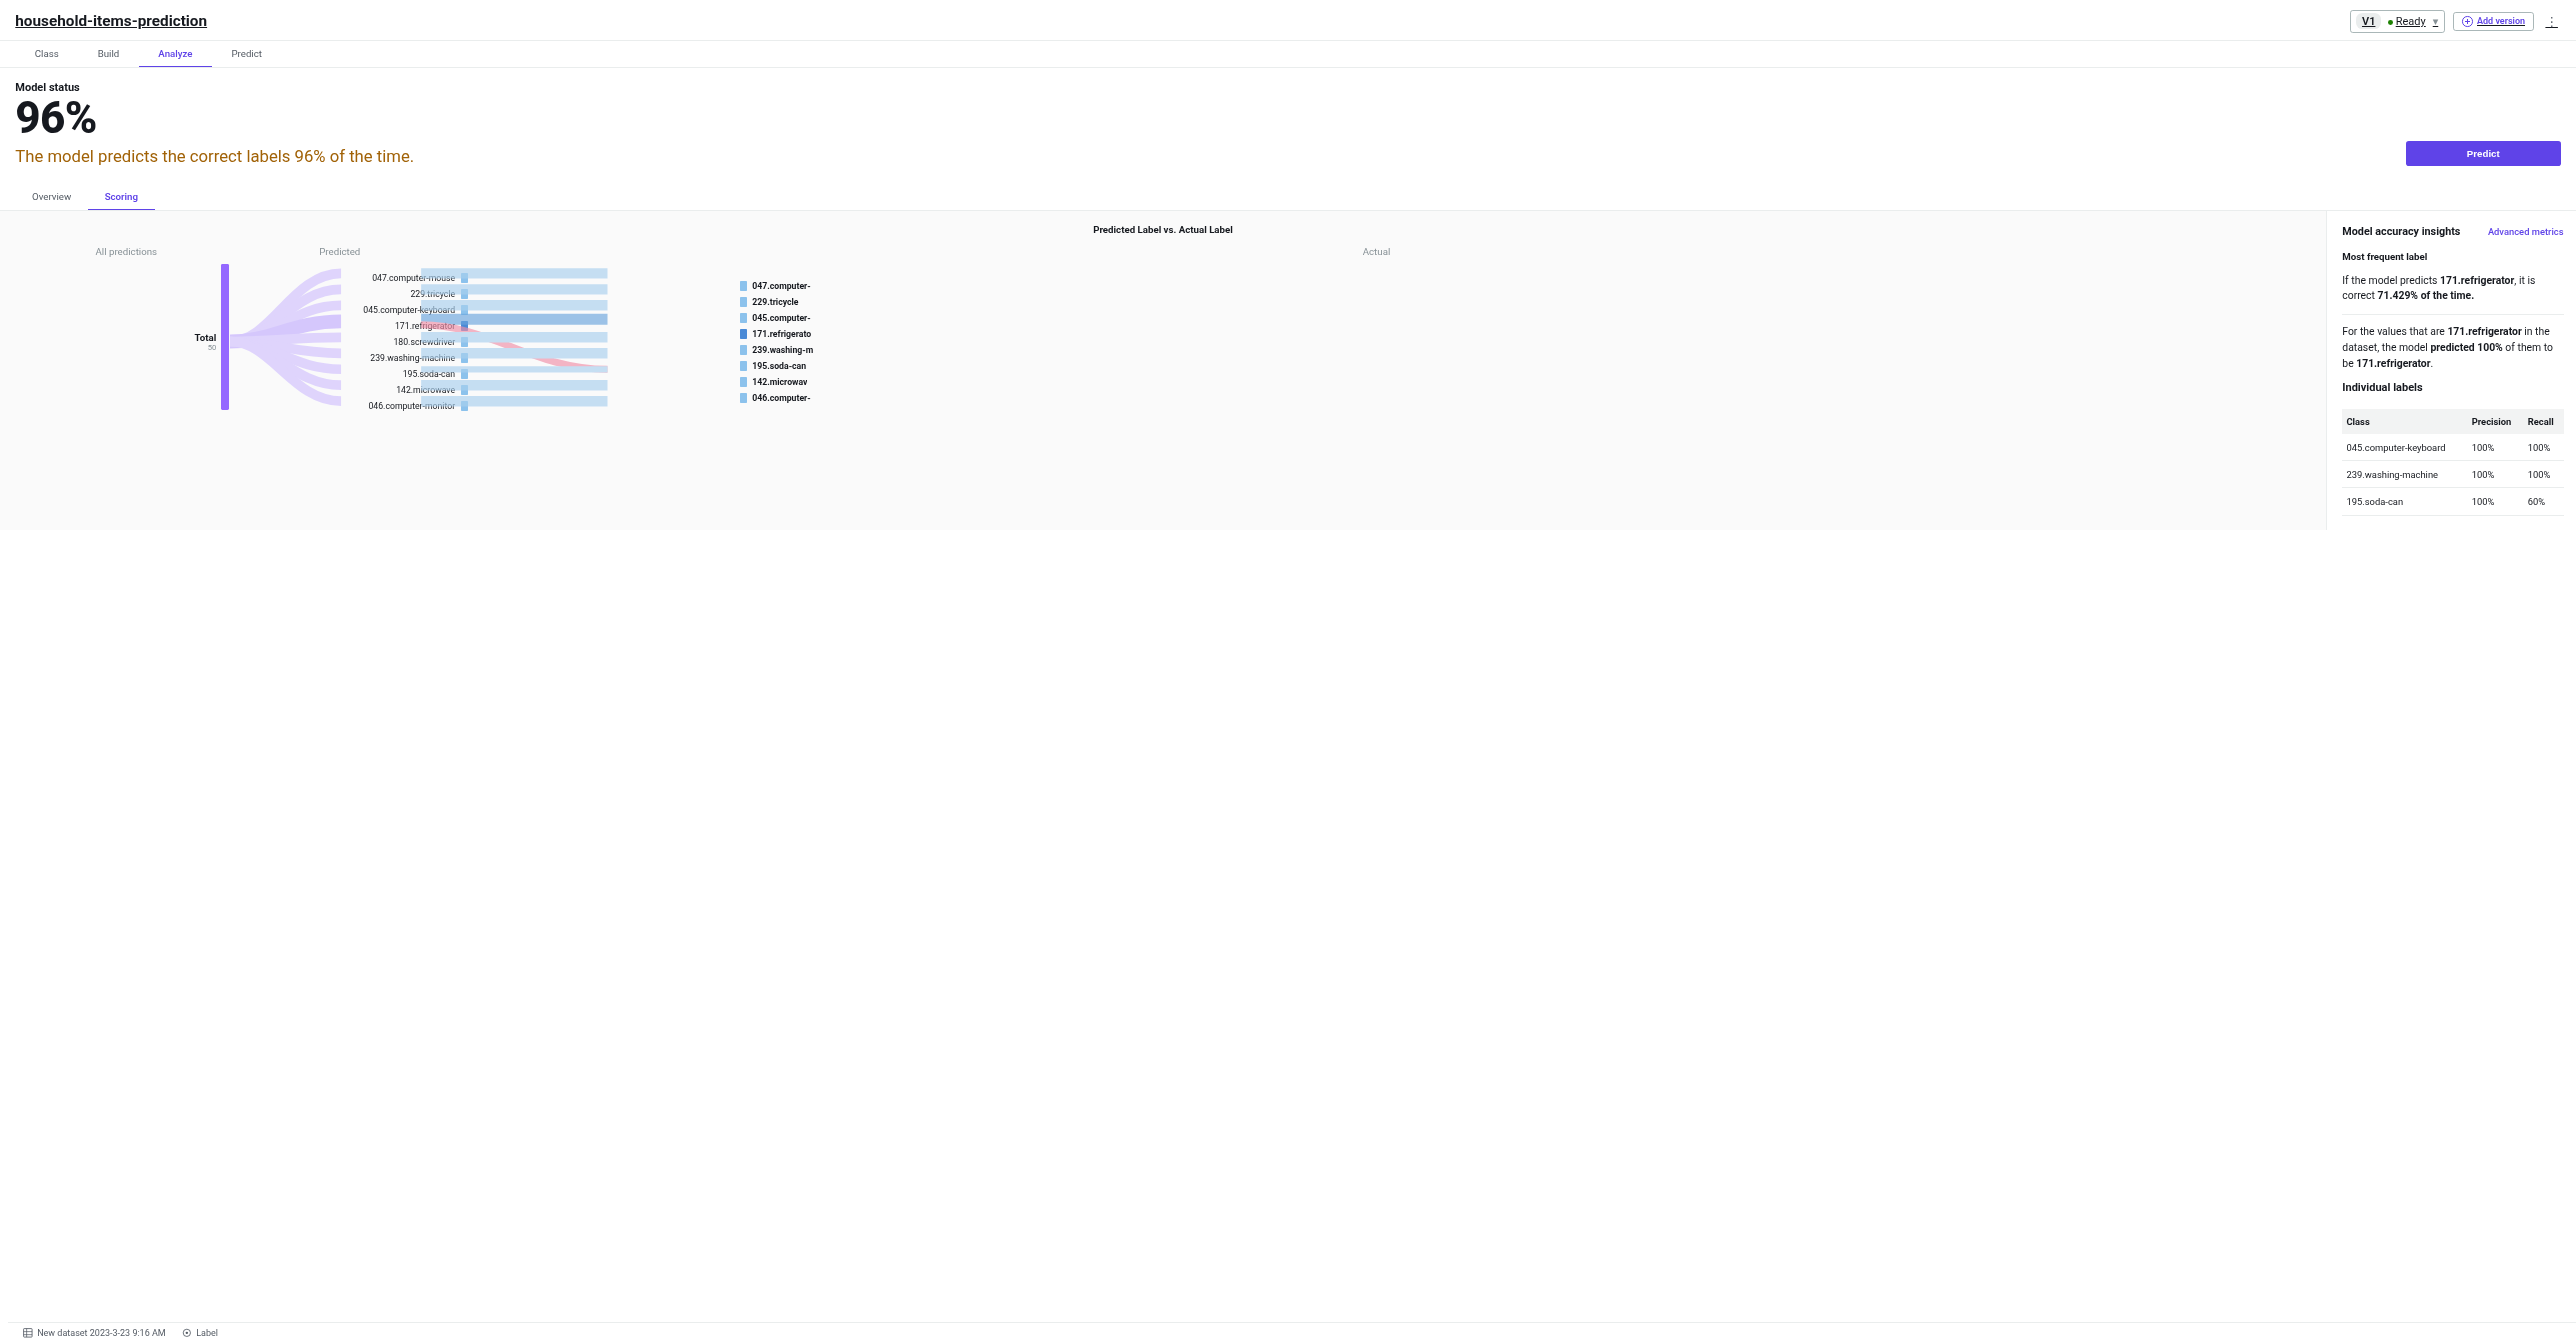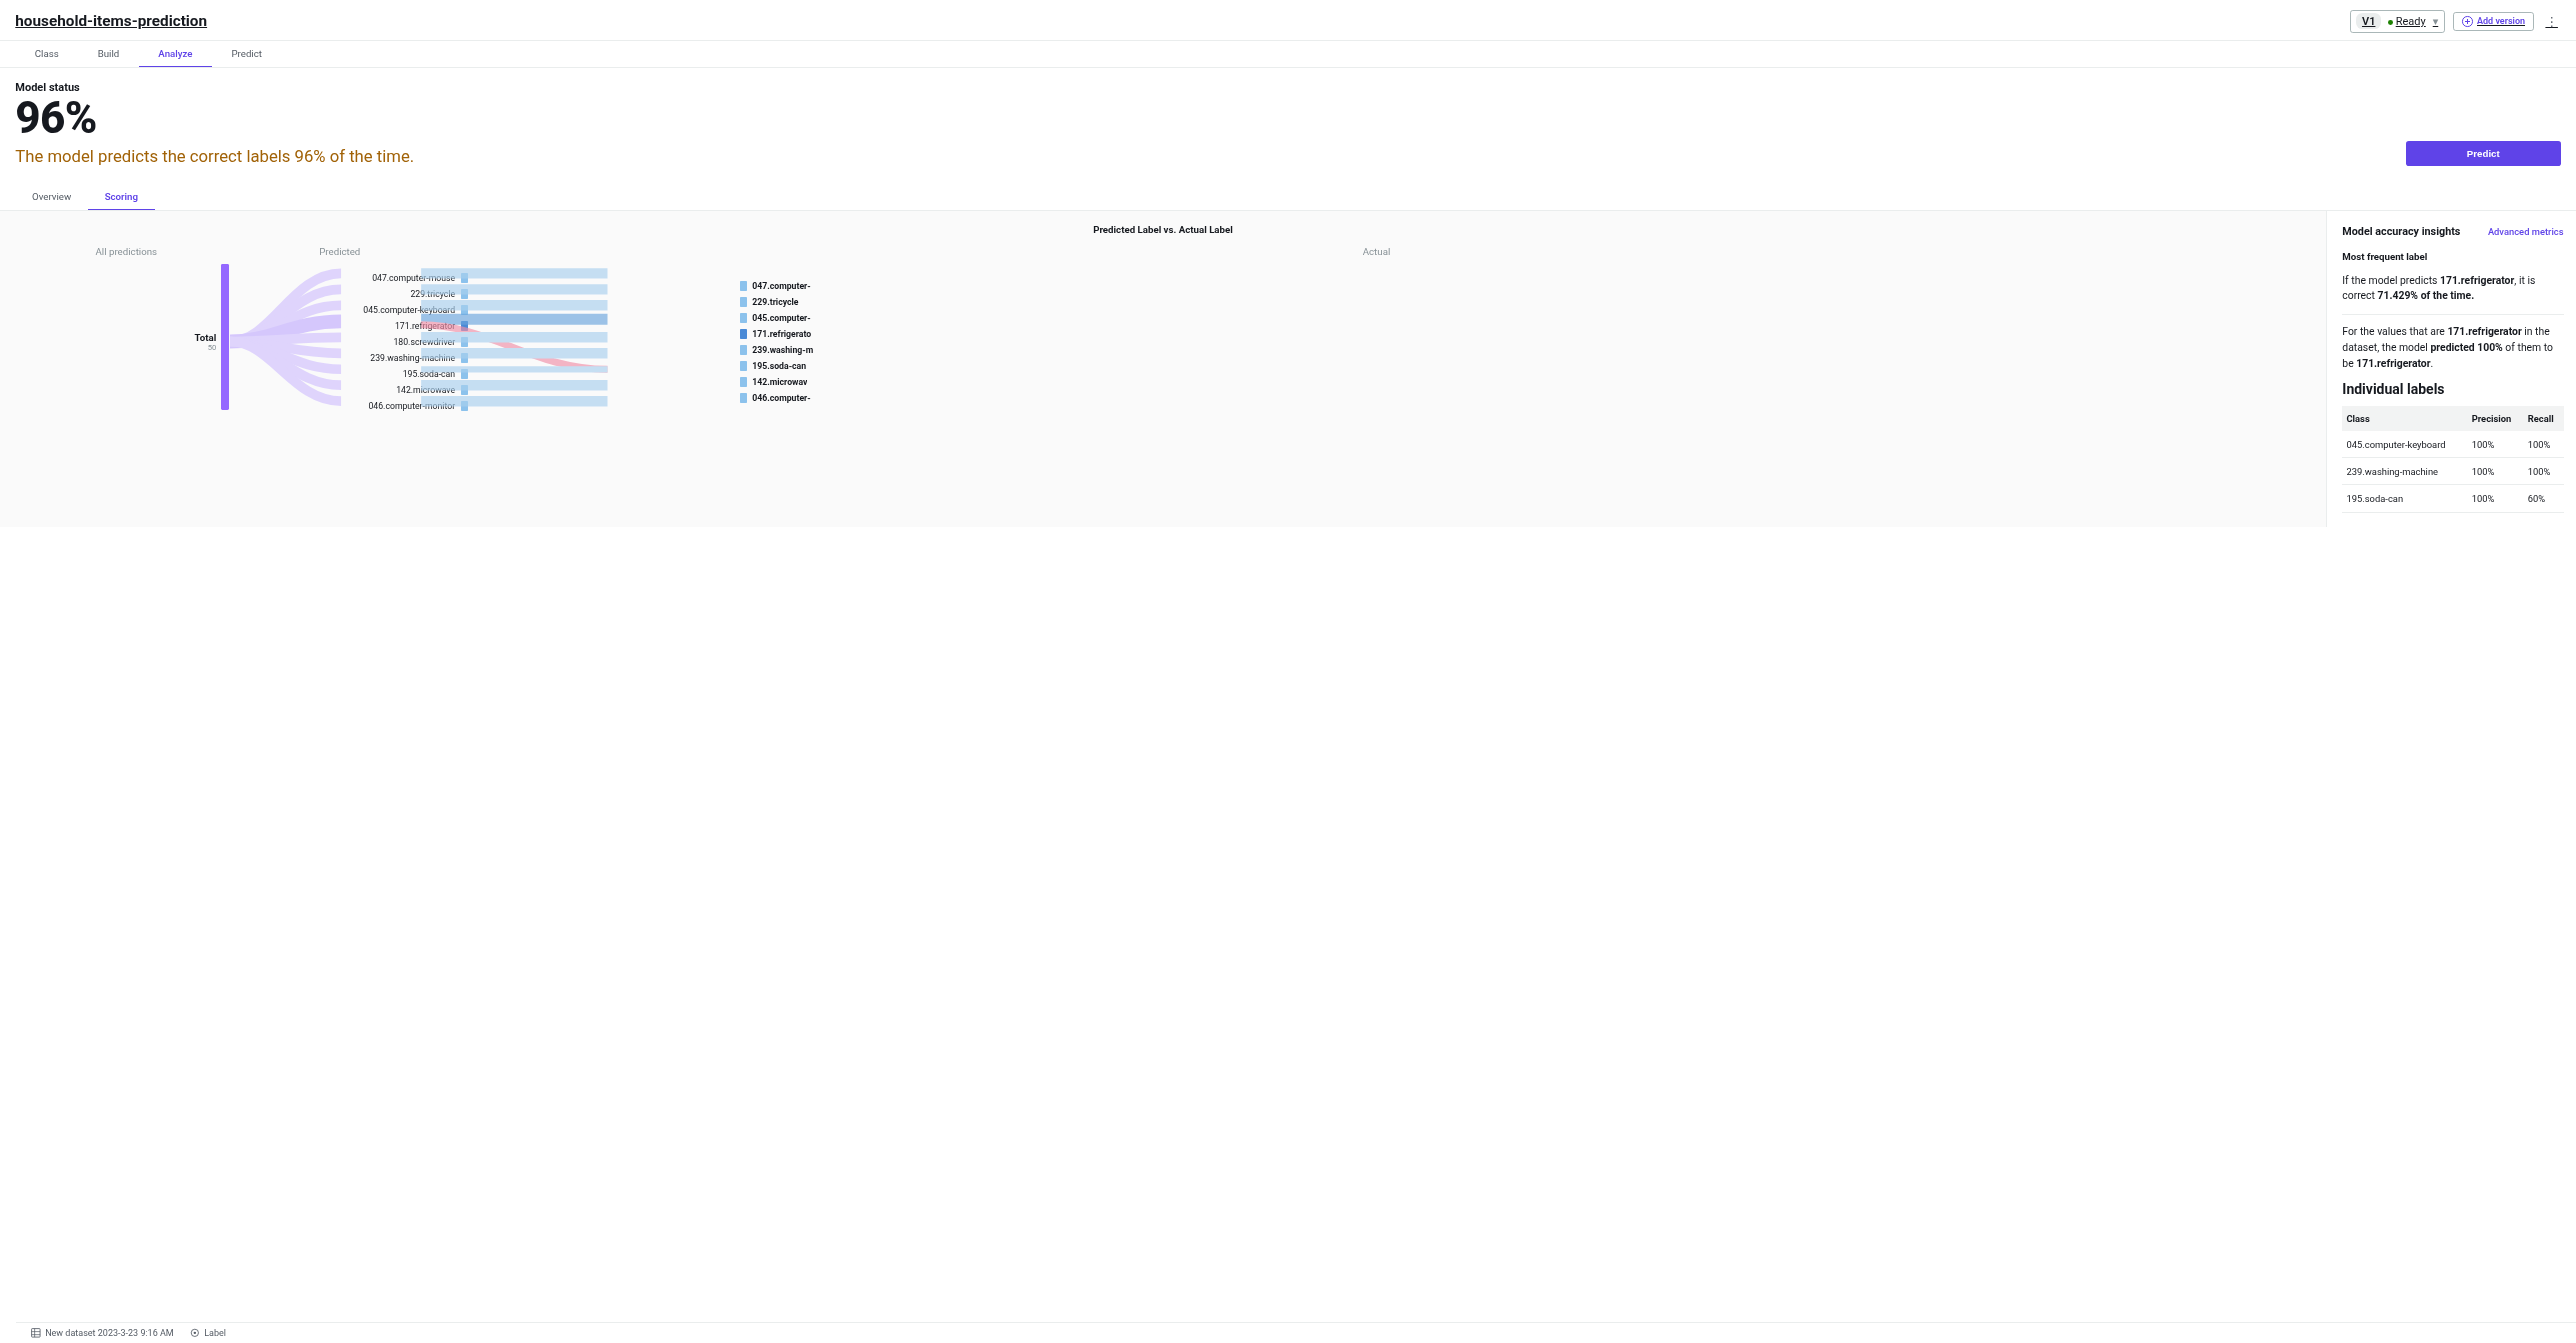--- a/index.html
+++ b/index.html
@@ -72,26 +72,26 @@
   svg.bands { position: absolute; left: 0; top: 0; }
 
   .right-panel { width: 250px; border-left: 0.7px solid #eaeded; padding: 14px 12.5px 14px 15.3px; }
   .rp-head { display: flex; justify-content: space-between; align-items: center; margin-bottom: 12.5px;}
   .rp-head h3 { font-size: 10.8px; font-weight: 700;}
   .adv-link { color: #5f43e8; font-size: 9.4px; font-weight: 500; cursor: pointer;}
   .mf-title { font-weight: 700; font-size: 9.7px; margin-bottom: 11px; }
   .mf-text { font-size: 10.4px; line-height: 1.5; margin-bottom: 9.7px; }
   .mf-text b { font-weight: 700;}
   .divider { border-top: 0.7px solid #eaeded; margin: 7px 0 9.7px; }
-  .ind-title { font-weight: 700; font-size: 14px; margin-bottom: 9px;}
+  .ind-title { font-weight: 700; font-size: 11px; margin-bottom: 15px;}
   .tbl { width: 100%; border-collapse: collapse; font-size: 9.4px;}
   .tbl th { text-align: left; font-weight: 700; padding: 7px 4.2px; background: #f2f3f3; color:#16191f;}
   .tbl td { padding: 7.6px 4.2px; border-bottom: 0.7px solid #eaeded; color:#16191f;}
 
-  .footer { position: fixed; bottom: 0; left: 16px; right: 0; background: #fff;
+  .footer { position: fixed; bottom: 0; left: 8px; right: 0; background: #fff;
     border-top: 0.7px solid #eaeded; padding: 4.9px 15.3px; display: flex; gap: 16.7px; align-items: center;
     color: #545b64; font-size: 9px; z-index:10;}
   .f-item { display: flex; align-items: center; gap: 4.2px; cursor: pointer;}
 </style>
 </head>
 <body>
 
 <div class="topbar">
   <div class="title">household-items-prediction</div>
   <div class="top-right">

